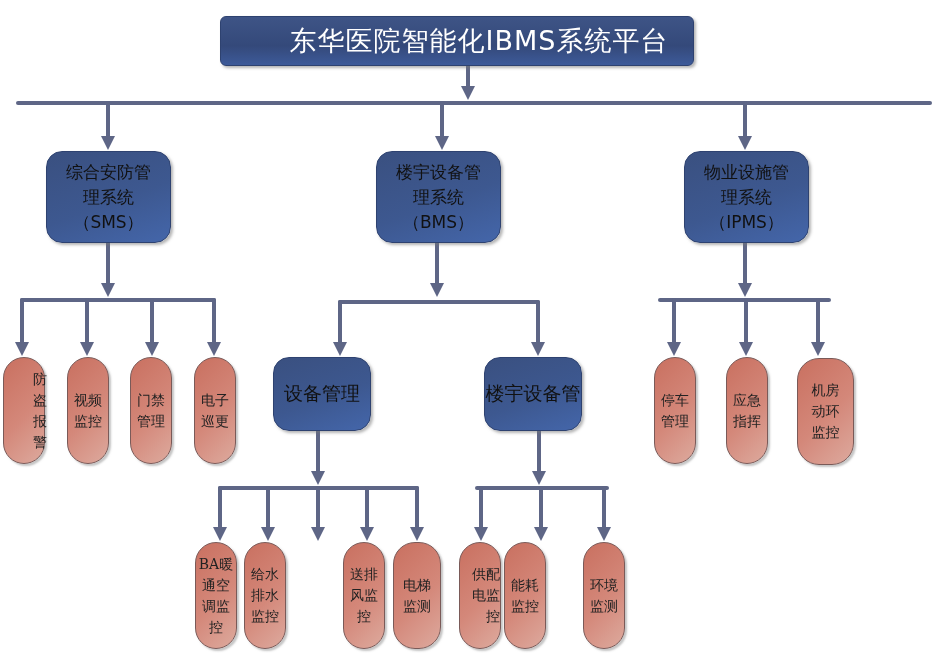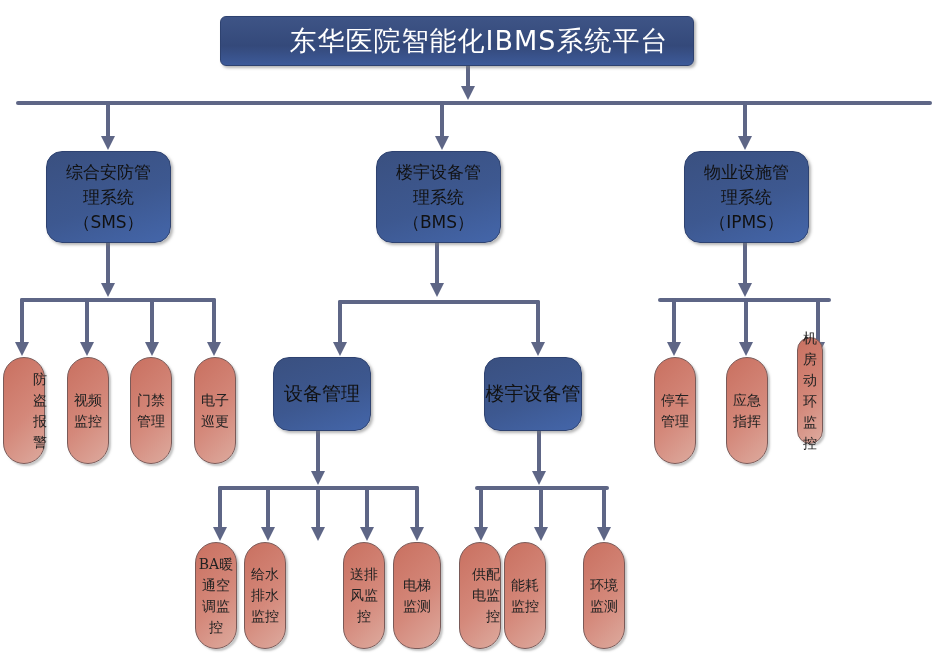--- a/index.html
+++ b/index.html
@@ -134,21 +134,21 @@
   </div>
 
   <div class="node pill" style="left:654px;top:357px;width:42px;height:107px;">
     <span class="line-txt">停车</span>
     <span class="line-txt">管理</span>
   </div>
   <div class="node pill" style="left:726px;top:357px;width:42px;height:107px;">
     <span class="line-txt">应急</span>
     <span class="line-txt">指挥</span>
   </div>
-  <div class="node pill" style="left:797px;top:337px;width:26px;height:107px;">
+  <div class="node pill" style="left:797px;top:358px;width:57px;height:107px;">
     <span class="line-txt">机房</span>
     <span class="line-txt">动环</span>
     <span class="line-txt">监控</span>
   </div>
 
   <div class="node pill" style="left:195px;top:542px;width:42px;height:107px;">
     <span class="line-txt">BA暖</span>
     <span class="line-txt">通空</span>
     <span class="line-txt">调监</span>
     <span class="line-txt">控</span>

